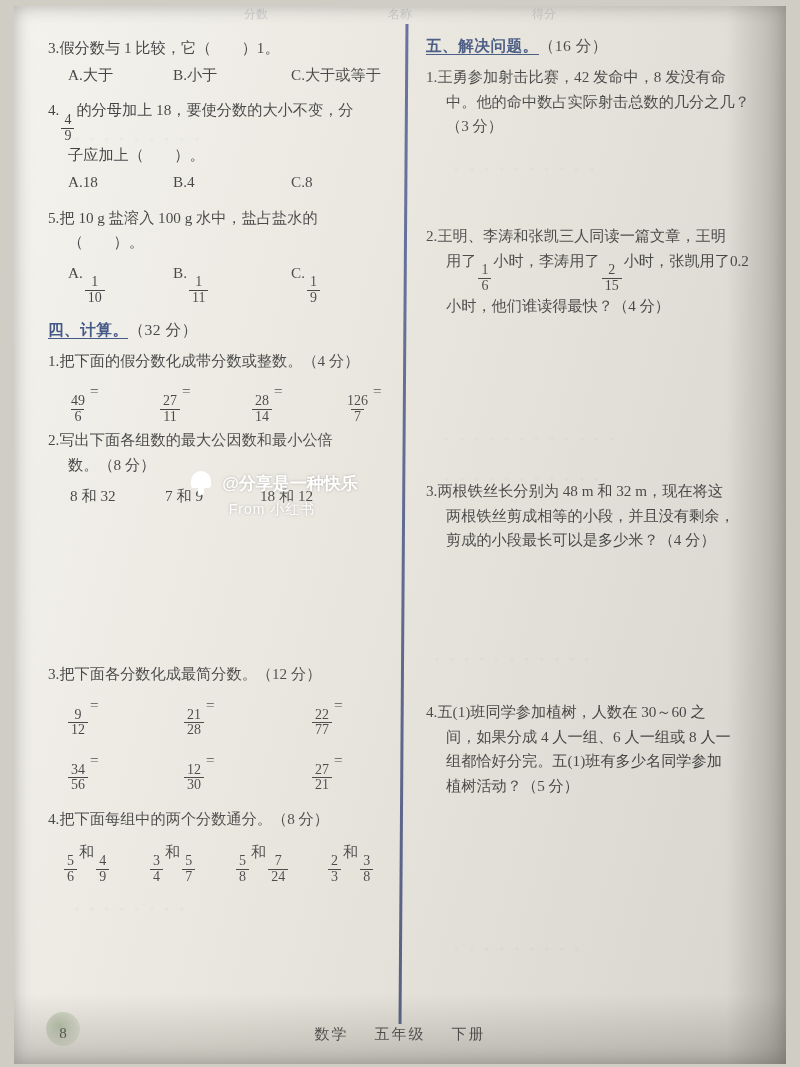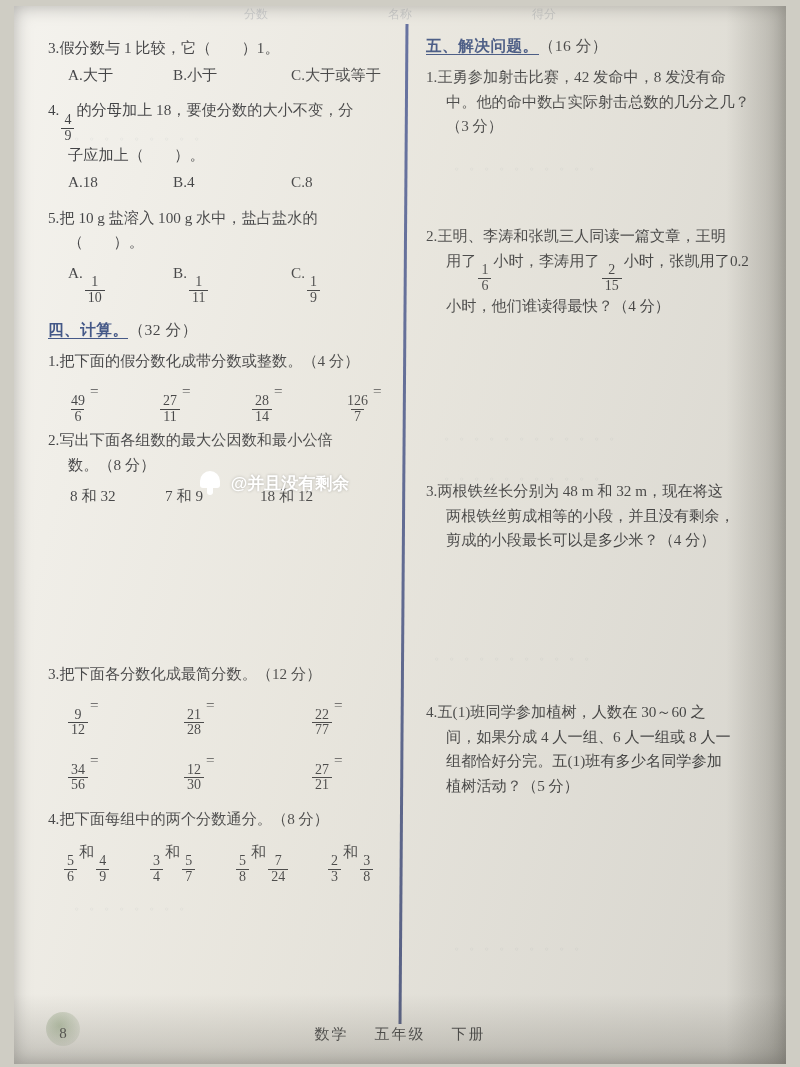--- a/index.html
+++ b/index.html
@@ -420,22 +420,23 @@
         <span class="indent">间，如果分成 4 人一组、6 人一组或 8 人一</span>
         <span class="indent">组都恰好分完。五(1)班有多少名同学参加</span>
         <span class="indent">植树活动？（5 分）</span>
       </div>
       <div class="blankgap lg"></div>
     </div>
 
     <div class="watermark">
       <div class="wm-row">
         <span class="wm-logo"></span>
-        <span class="wm-title">@并且没有剩余</span>
-      </div>
+        <span class="wm-title">@分享是一种快乐</span>
+      </div>
+      <div class="wm-sub">From 小红书</div>
     </div>
 
     <div class="footer">
       <span>数学</span><span class="sp"></span><span>五年级</span><span class="sp"></span><span>下册</span>
     </div>
 
     <div class="pagenum">
         <span>8</span>
       </div>
 

